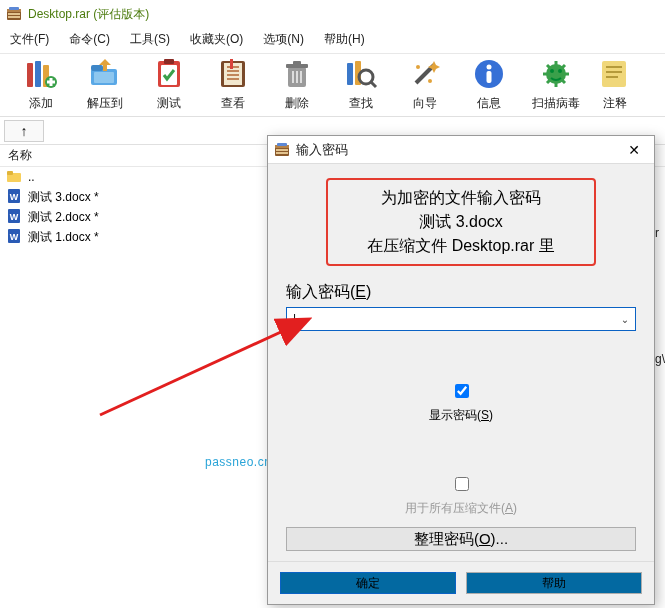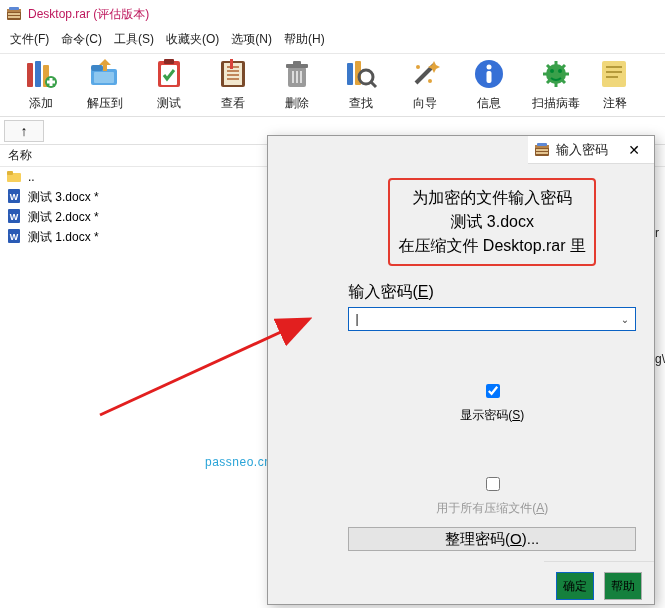--- a/index.html
+++ b/index.html
@@ -17,31 +17,31 @@
 
   
   .titlebar {
     display: flex;
     align-items: center;
     height: 28px;
     background: #fff;
     padding-left: 6px;
     gap: 6px;
   }
-  .titlebar .title-text { color: #be185d; font-size: 12px; }
+  .titlebar .title-text { color: #4d7c0f; font-size: 12px; }
   .rar-icon {
     width: 16px; height: 16px;
     display: inline-flex; align-items: center; justify-content: center;
   }
   .rar-icon svg { width: 16px; height: 16px; }
 
   
   .menubar {
     display: flex;
-    gap: 12px;
+    gap: 20px;
     padding: 3px 2px 5px 10px;
   }
   .menubar .menu-item { color: #222; cursor: default; }
 
   
   .toolbar {
     display: flex;
     align-items: flex-end;
     gap: 14px;
     padding: 2px 2px 4px 16px;
@@ -121,21 +121,20 @@
     position: absolute;
     left: 267px;
     top: 135px;
     width: 388px;
     height: 470px;
     background: #f0f0f0;
     border: 1px solid #999;
     box-shadow: 3px 3px 12px rgba(0,0,0,0.25);
     display: flex;
     flex-direction: column;
-    align-items: flex-end;
   }
   .dlg-title {
     height: 28px;
     background: #fff;
     display: flex;
     align-items: center;
     padding-left: 6px;
     gap: 6px;
     border-bottom: 1px solid #ddd;
   }
@@ -198,22 +197,22 @@
   }
   .dlg-foot {
     display: flex;
     gap: 10px;
     padding: 10px 12px 14px 12px;
     border-top: 1px solid #ddd;
     justify-content: space-between;
   }
   .dlg-btn {
     flex:1;
-    height: 28px;
-    background: #15803d;
+    height: 22px;
+    background: #0369a1;
     border: 1px solid #adadad;
     font-size: 12px;
     cursor: default;
   }
   .dlg-btn.primary { border: 1.5px solid #0a62c4; }
 
   
   .arrow {
     position: absolute;
     pointer-events: none;

